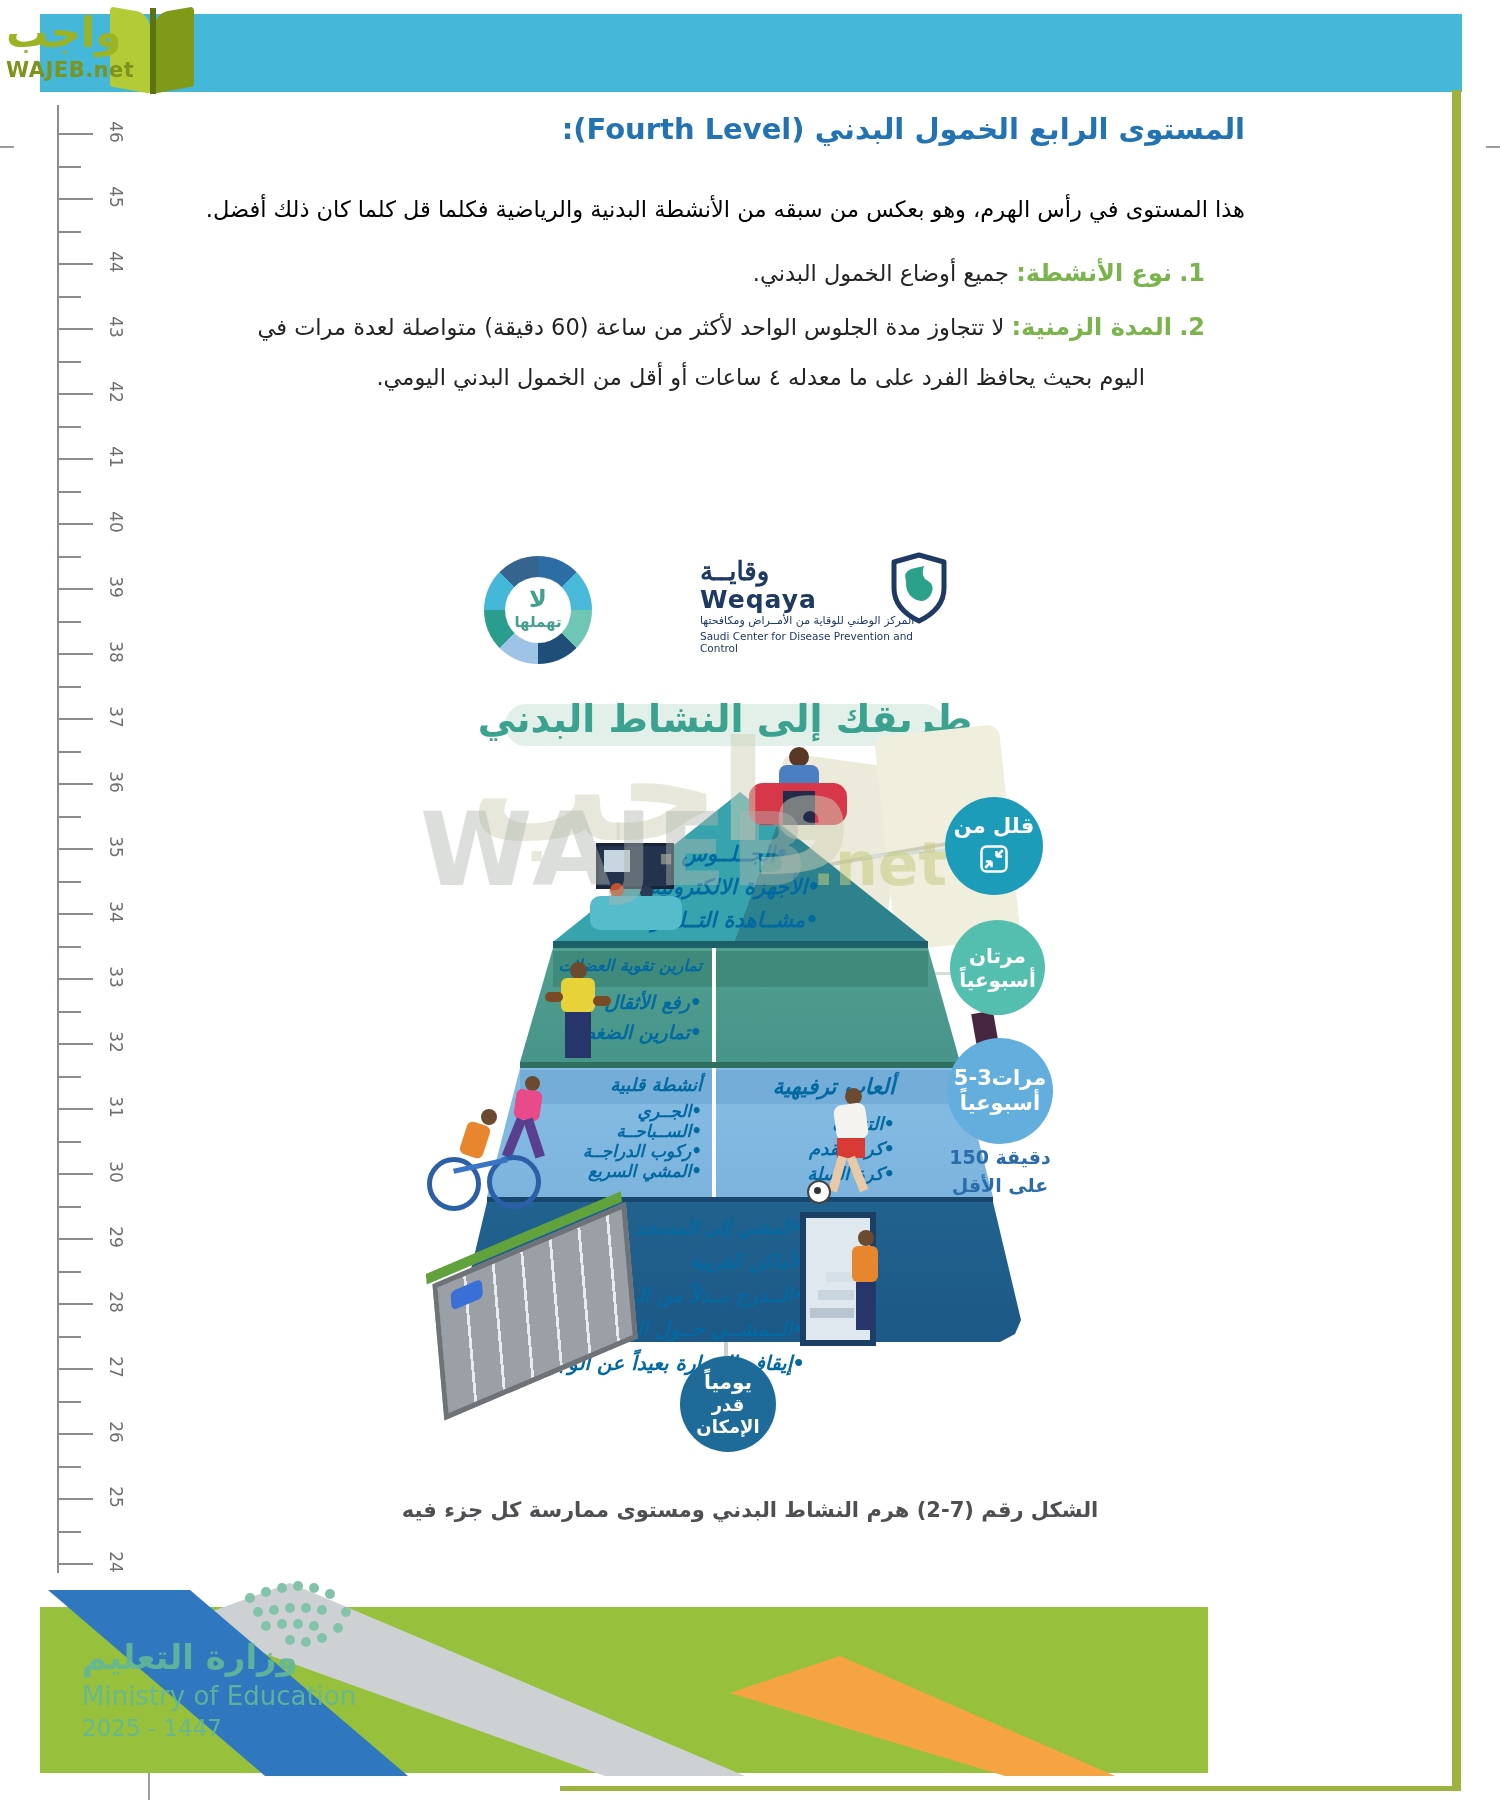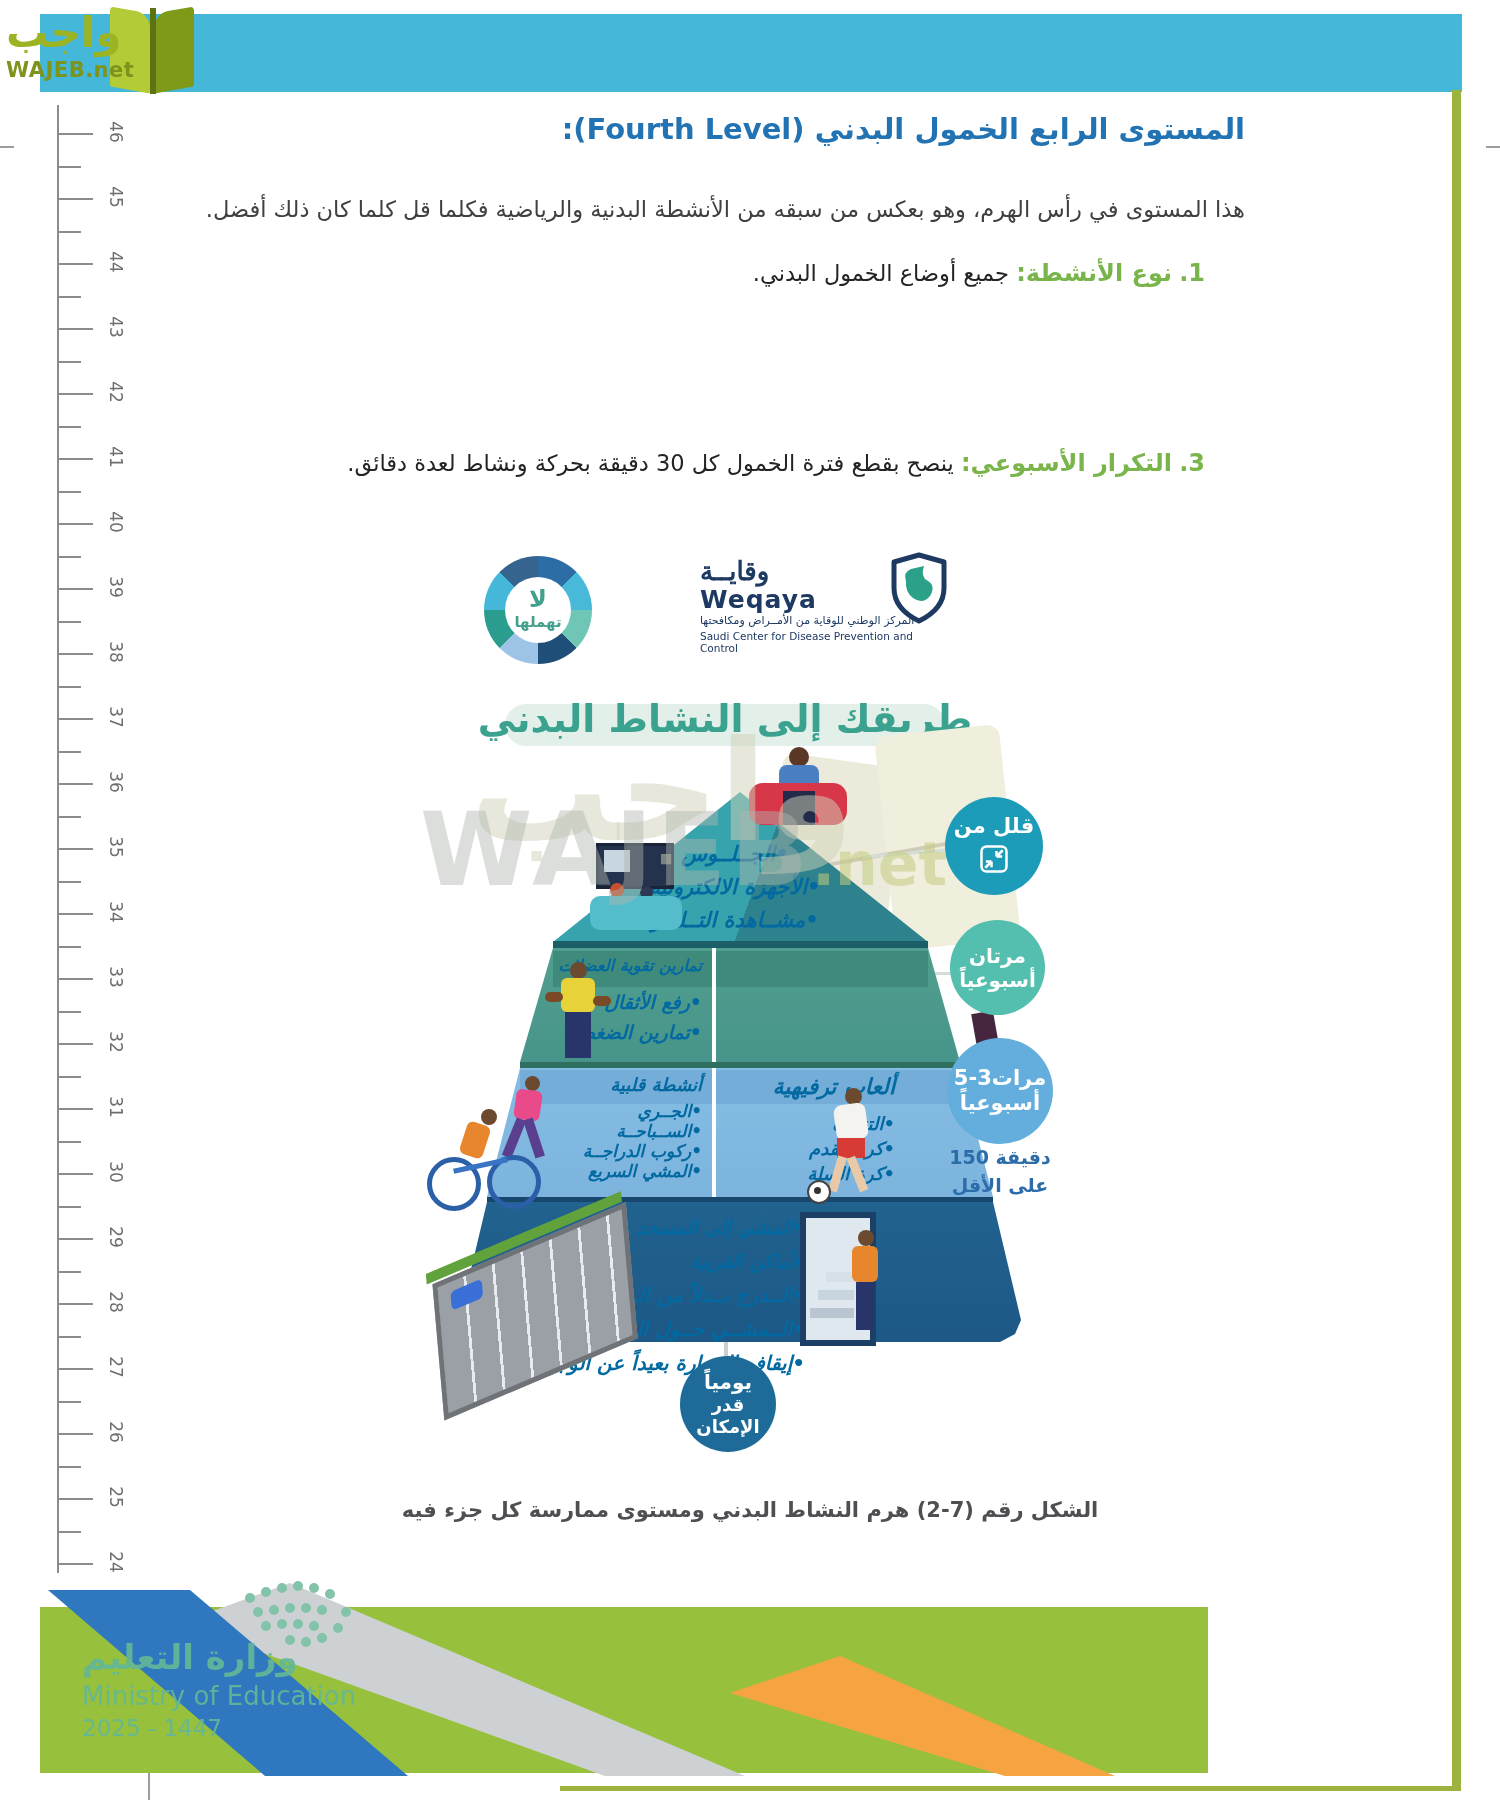--- a/index.html
+++ b/index.html
@@ -11,21 +11,21 @@
   .banner{left:40px;top:14px;width:1422px;height:78px;background:#45b7d9;}
   .logo-ar{left:6px;top:8px;font-size:42px;font-weight:bold;color:#9cb424;}
   .logo-net{left:6px;top:58px;font-size:21px;font-weight:bold;color:#7c941c;letter-spacing:.5px;}
   .book-page{border-radius:4px 14px 2px 2px;}
   
   .ruler-line{width:2px;background:#8a8c8f;}
   .tick{height:2px;background:#8a8c8f;}
   .tick-label{width:34px;text-align:center;font-size:17px;color:#6d6e71;transform:rotate(90deg);}
   
   .heading{font-size:29px;font-weight:bold;color:#2273b4;white-space:nowrap;}
-  .body-txt{font-size:22.5px;color:#404040;margin-left:36px;}
+  .body-txt{font-size:22.5px;color:#000000;margin-left:36px;}
   .list-num,.list-label{color:#79b54a;font-weight:bold;font-size:24px;}
   .list-item{font-size:22.5px;color:#242424;line-height:50px;}
   
   .lvl-txt{color:#0369a1;font-weight:bold;text-align:center;font-style:italic;}
   .divider{width:4px;background:#fff;}
   .bubble{border-radius:50%;color:#fff;font-weight:bold;text-align:center;
           display:flex;flex-direction:column;align-items:center;justify-content:center;line-height:1.2;}
   .conn{height:3px;background:#d4ded8;}
   .stepline{background:#1c5f68;}
   
@@ -131,24 +131,24 @@
   <div class="abs" style="left:560px;top:1786px;width:901px;height:5px;background:#9db33f;"></div>
 
   <div class="abs rtl heading" style="right:255px;top:112px;">المستوى الرابع الخمول البدني (Fourth Level):</div>
   <div class="abs rtl body-txt" style="right:255px;top:196px;white-space:nowrap;">هذا المستوى في رأس الهرم، وهو بعكس من سبقه من الأنشطة البدنية والرياضية فكلما قل كلما كان ذلك أفضل.</div>
 
   <div class="abs rtl list-item" style="right:295px;top:248px;white-space:nowrap;text-align:right;">
     <span class="list-num">1.</span>
     <span class="list-label">نوع الأنشطة:</span>
     <span>جميع أوضاع الخمول البدني.</span>
   </div>
-  <div class="abs rtl list-item" style="right:295px;top:438px;white-space:nowrap;">
-    <span class="list-num">3.</span>
-    <span class="list-label">التكرار الأسبوعي:</span>
-    <span>ينصح بقطع فترة الخمول كل 30 دقيقة بحركة ونشاط لعدة دقائق.</span>
+  <div class="abs rtl list-item" style="right:295px;top:302px;width:905px;padding-right:60px;text-indent:-60px;">
+    <span class="list-num">2.</span>
+    <span class="list-label">المدة الزمنية:</span>
+    <span>لا تتجاوز مدة الجلوس الواحد لأكثر من ساعة (60 دقيقة) متواصلة لعدة مرات في اليوم بحيث يحافظ الفرد على ما معدله ٤ ساعات أو أقل من الخمول البدني اليومي.</span>
   </div>
 
   <div class="abs" style="left:0;top:0;width:1500px;height:1560px;">
 
     <div class="abs" style="left:484px;top:556px;width:108px;height:108px;border-radius:50%;
                 background:conic-gradient(#2c6da6 0 45deg,#49b9d9 45deg 90deg,#6fc6b5 90deg 135deg,#1f4e79 135deg 180deg,#9dc3e6 180deg 225deg,#2a9d8f 225deg 270deg,#45b8d9 270deg 315deg,#35648f 315deg 360deg);">
       <div class="abs" style="left:21px;top:21px;width:66px;height:66px;border-radius:50%;background:#fff;text-align:center;">
         <div style="margin-top:8px;font-size:24px;font-weight:bold;color:#42a08d;">لا</div>
         <div style="font-size:15px;font-weight:bold;color:#42a08d;">تهملها</div>
       </div>

